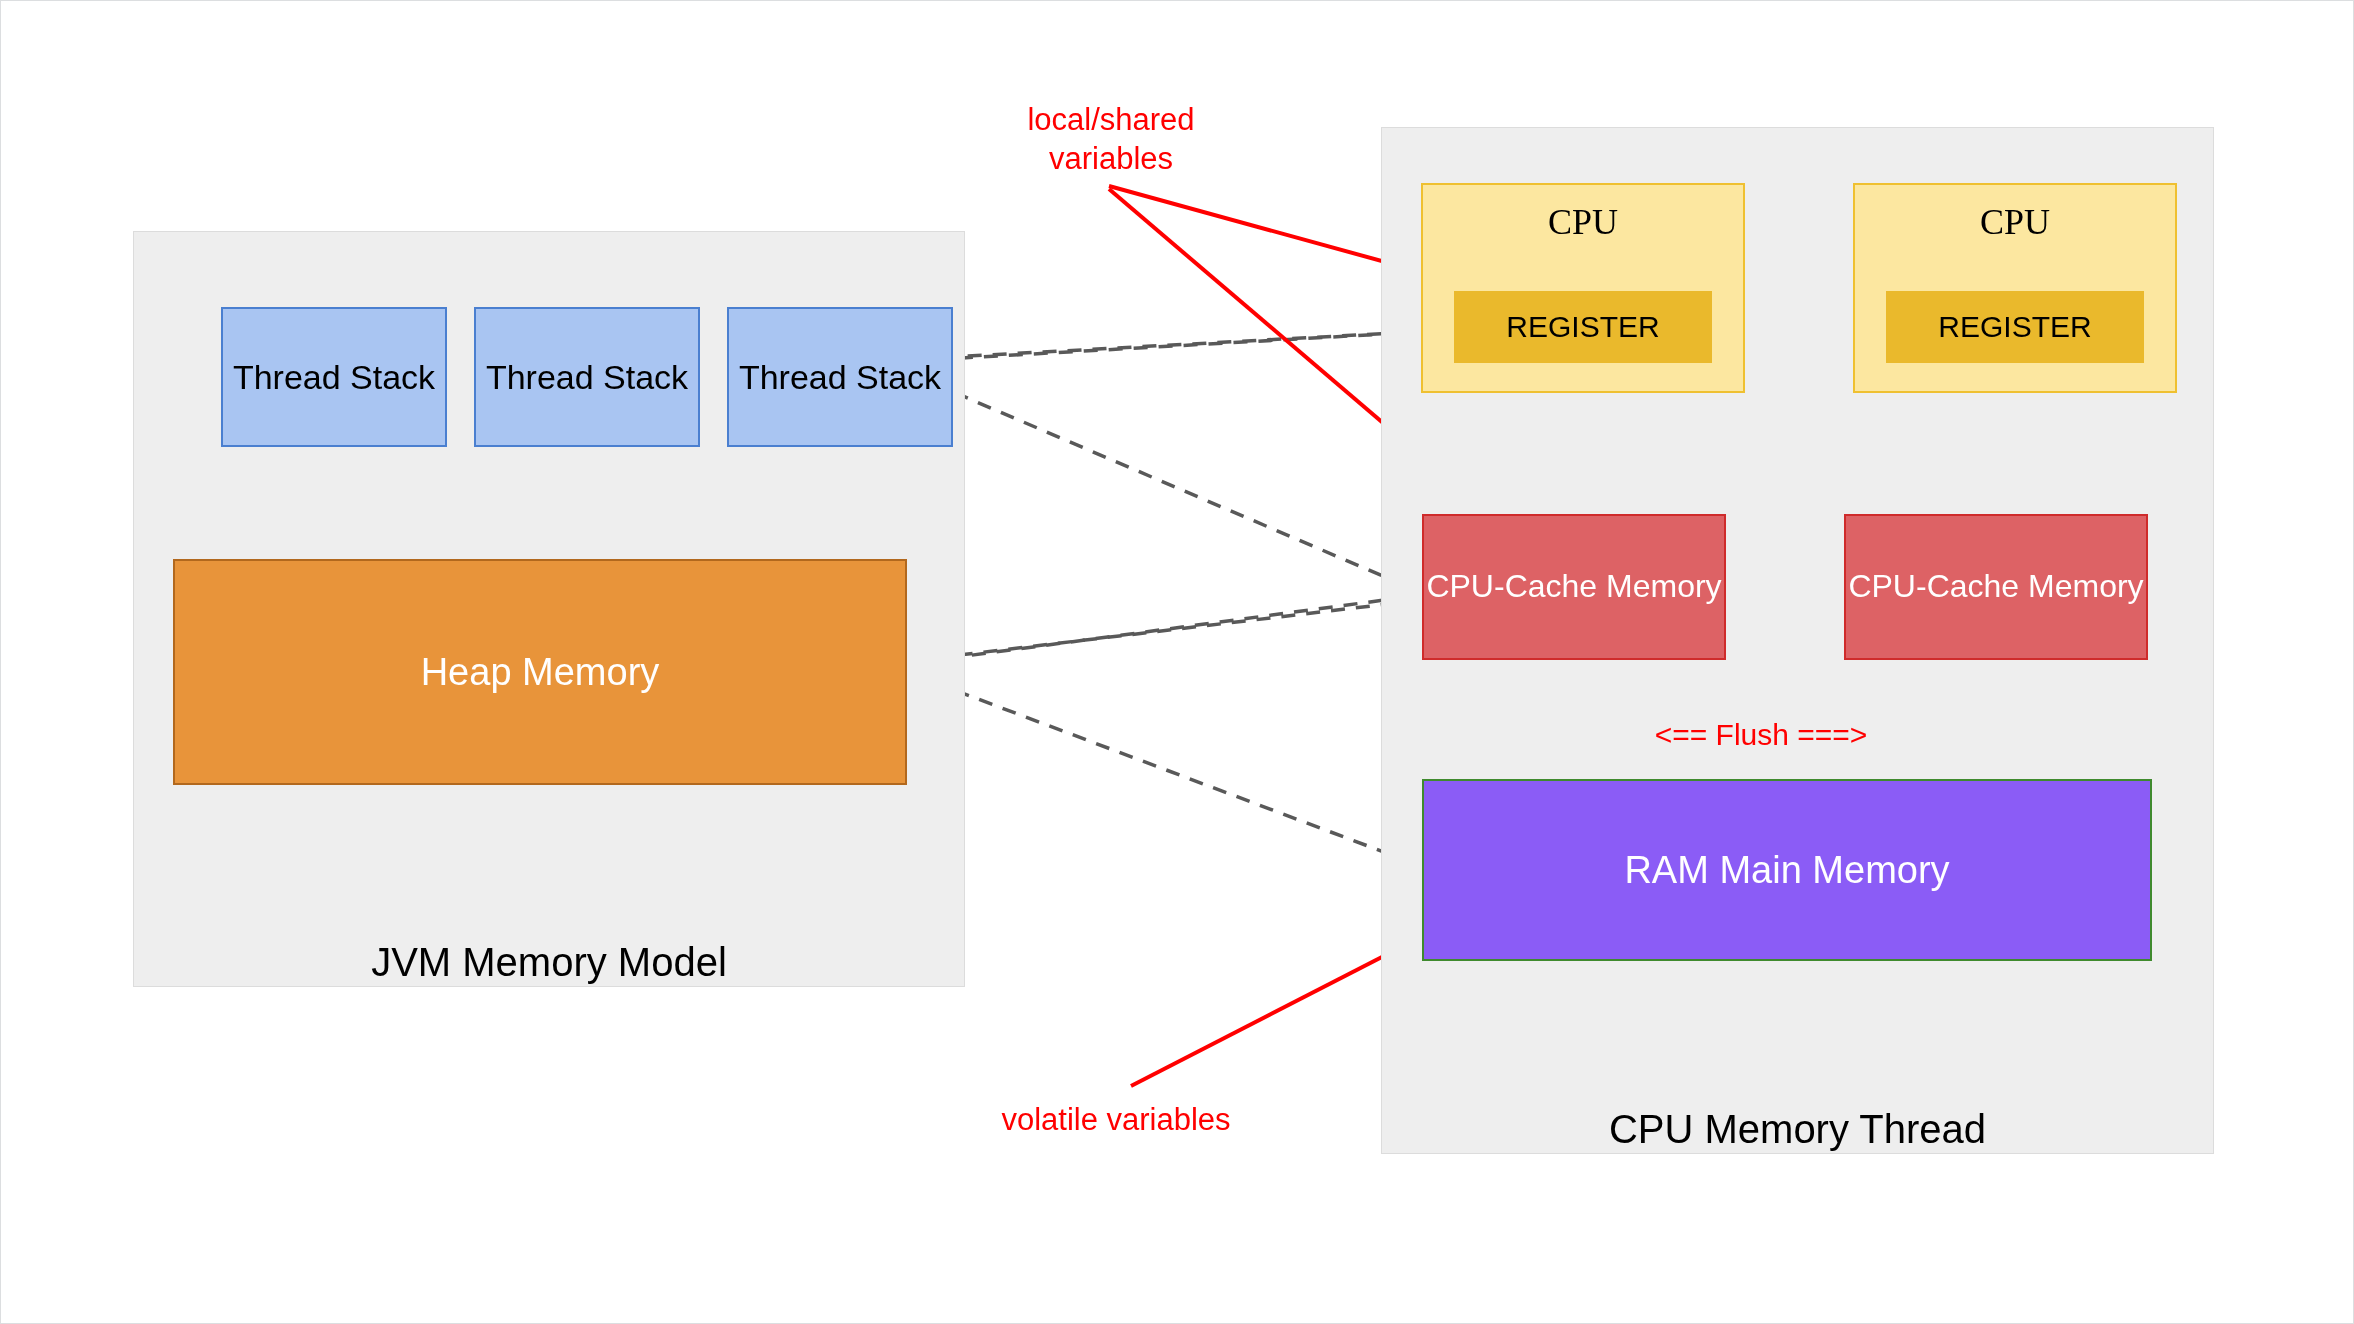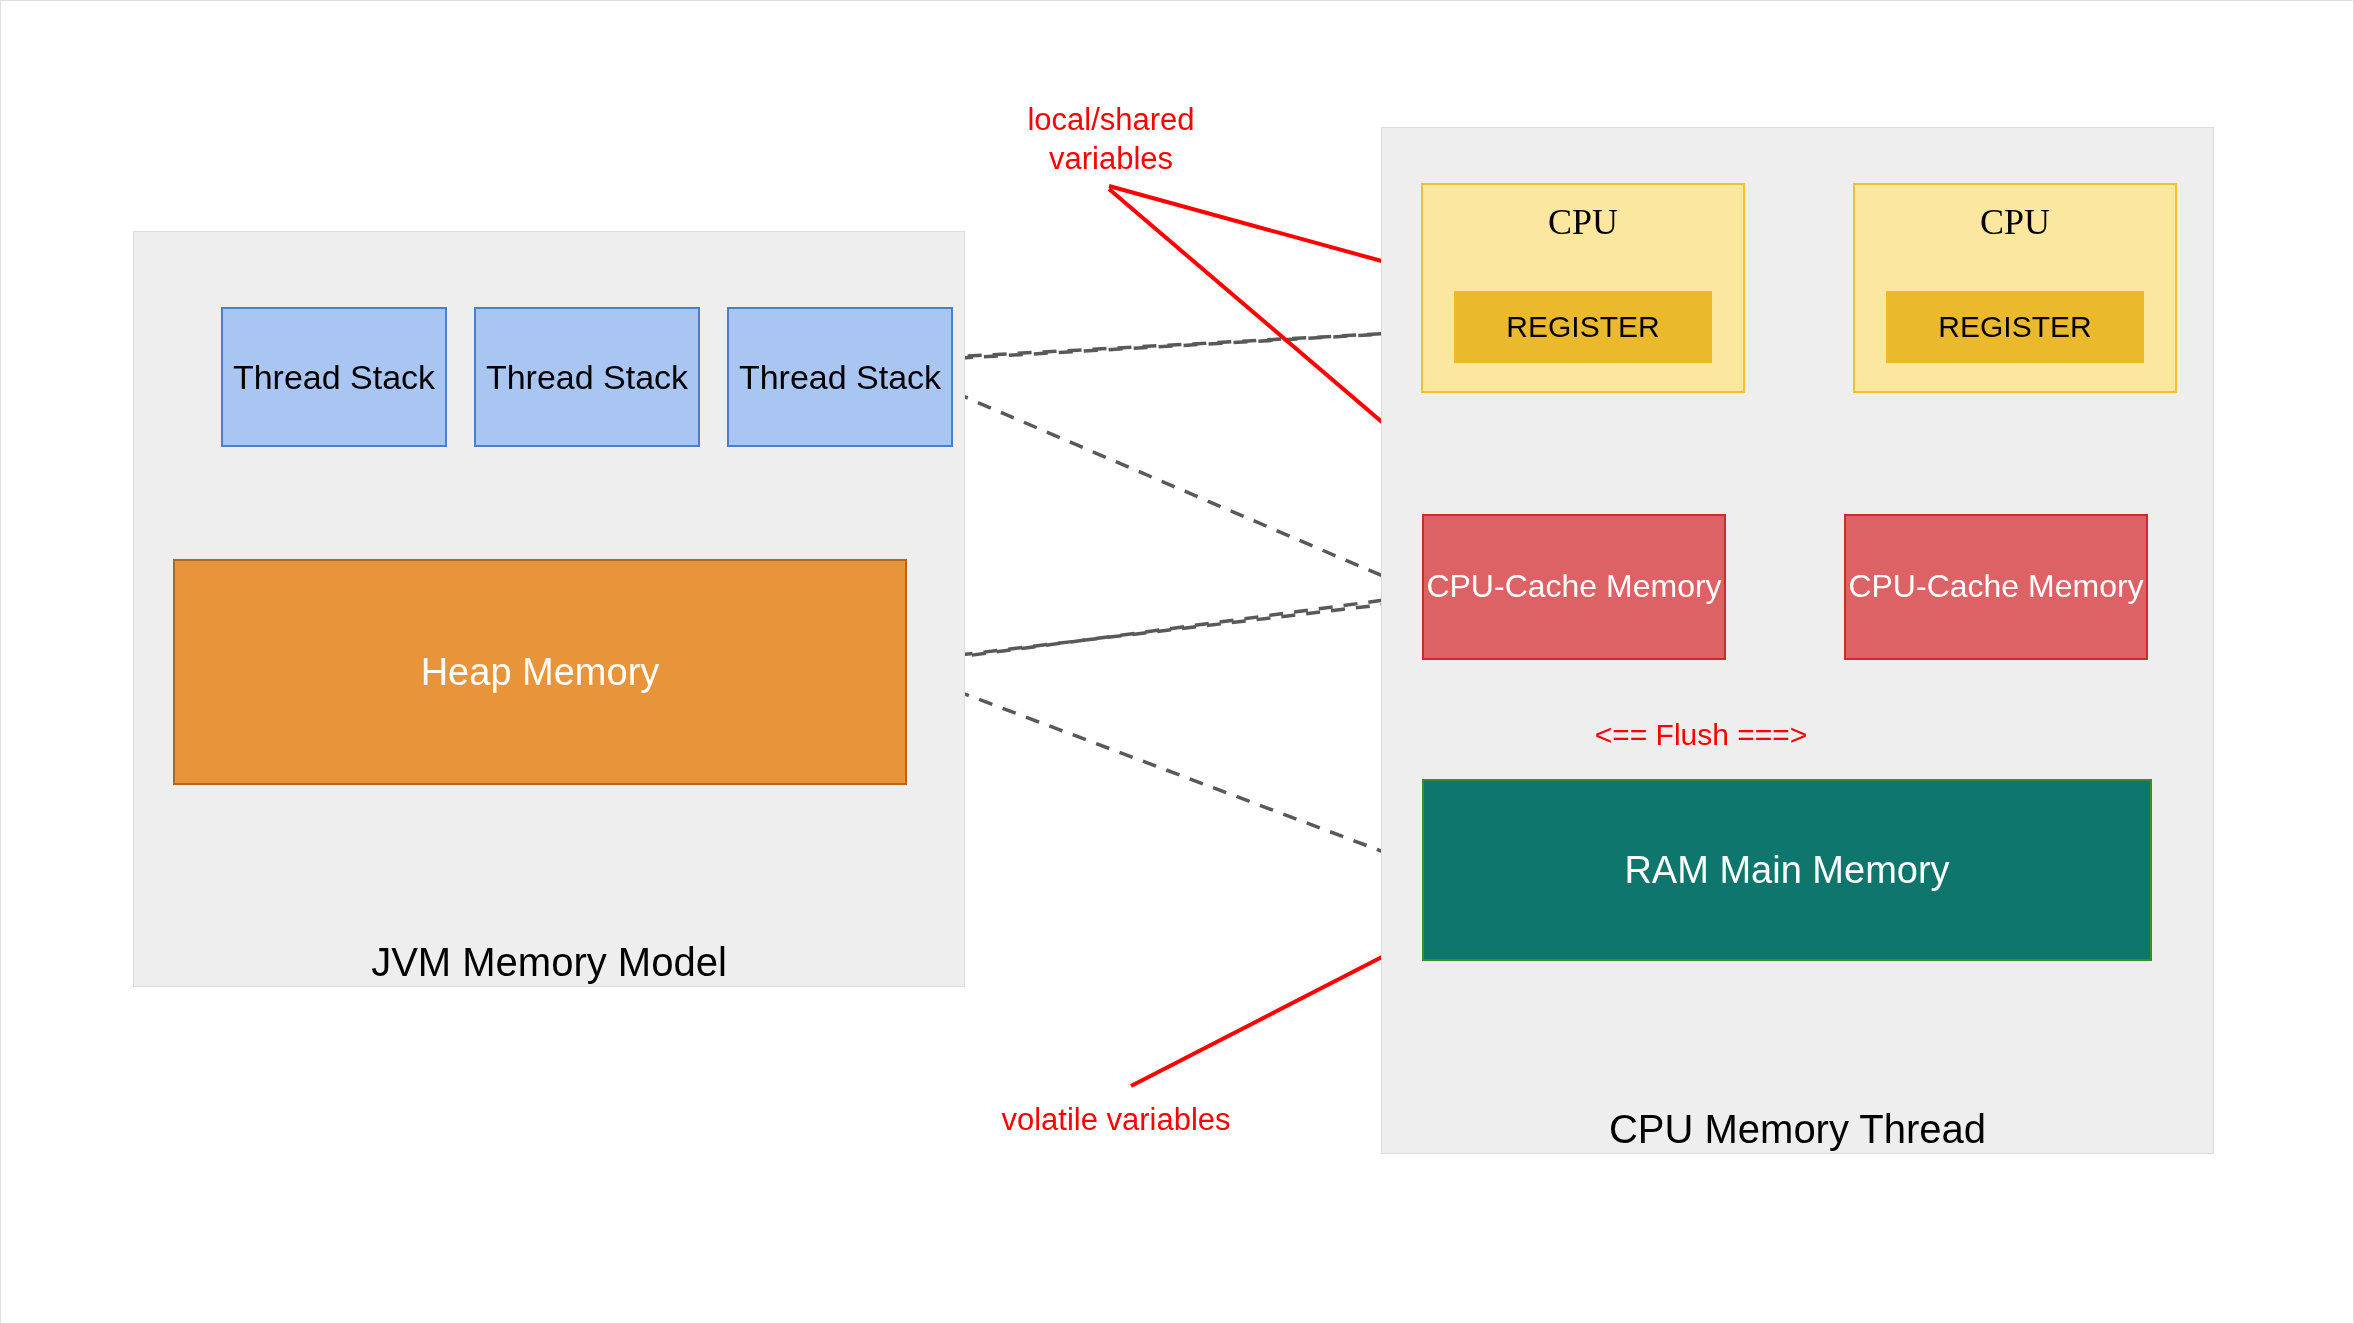--- a/index.html
+++ b/index.html
@@ -120,38 +120,38 @@
   }
   #cache-1 { left: 1421px; }
   #cache-2 { left: 1843px; }
 
   
   #ram-memory {
     left: 1421px;
     top: 778px;
     width: 730px;
     height: 182px;
-    background: #0f766e;
+    background: #8b5cf6;
     border: 2px solid #3f8a2e;
     color: #ffffff;
     font-size: 38px;
   }
 
   
   .annotation {
     color: #ff0000;
     font-size: 31px;
     position: absolute;
     white-space: pre-line;
     text-align: center;
     line-height: 1.25;
   }
   #annotation-local-shared { left: 1000px; top: 100px; width: 220px; }
   #annotation-volatile     { left: 985px;  top: 1100px; width: 260px; }
-  #annotation-flush        { left: 1580px; top: 715px; width: 240px; font-size: 30px; }
+  #annotation-flush        { left: 1640px; top: 715px; width: 240px; font-size: 30px; }
 </style>
 </head>
 <body>
 
 <div id="canvas">
 
   <svg class="layer" viewBox="0 0 2354 1324" xmlns="http://www.w3.org/2000/svg">
     <defs>
       <marker id="ah-gray" markerWidth="10" markerHeight="8" refX="9" refY="4" orient="auto" markerUnits="strokeWidth">
         <path d="M0,0 L10,4 L0,8 z" fill="#666666"></path>

